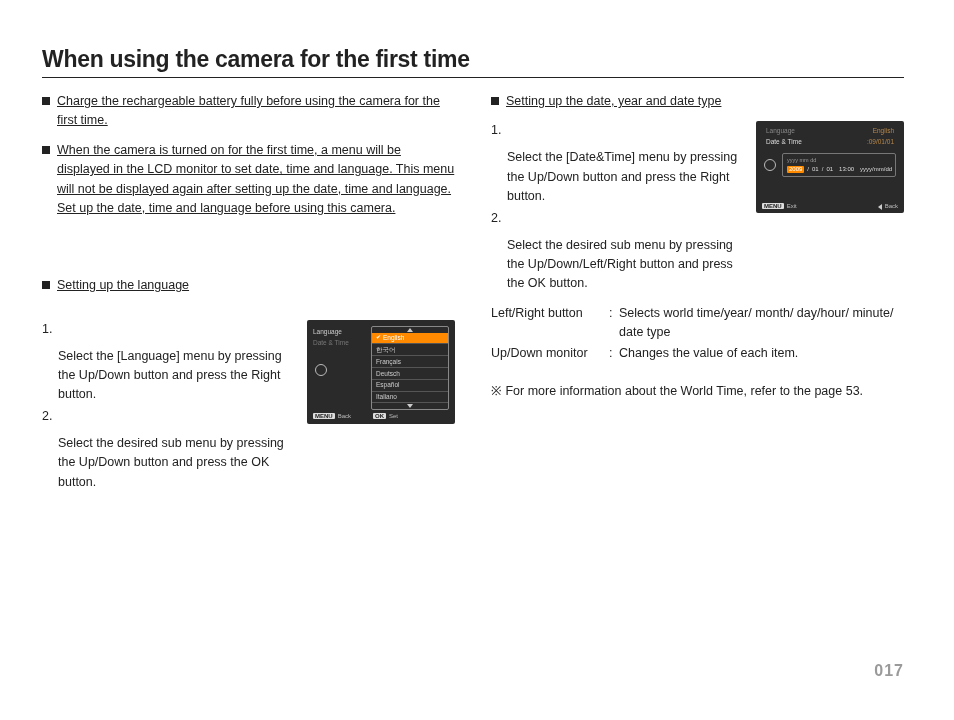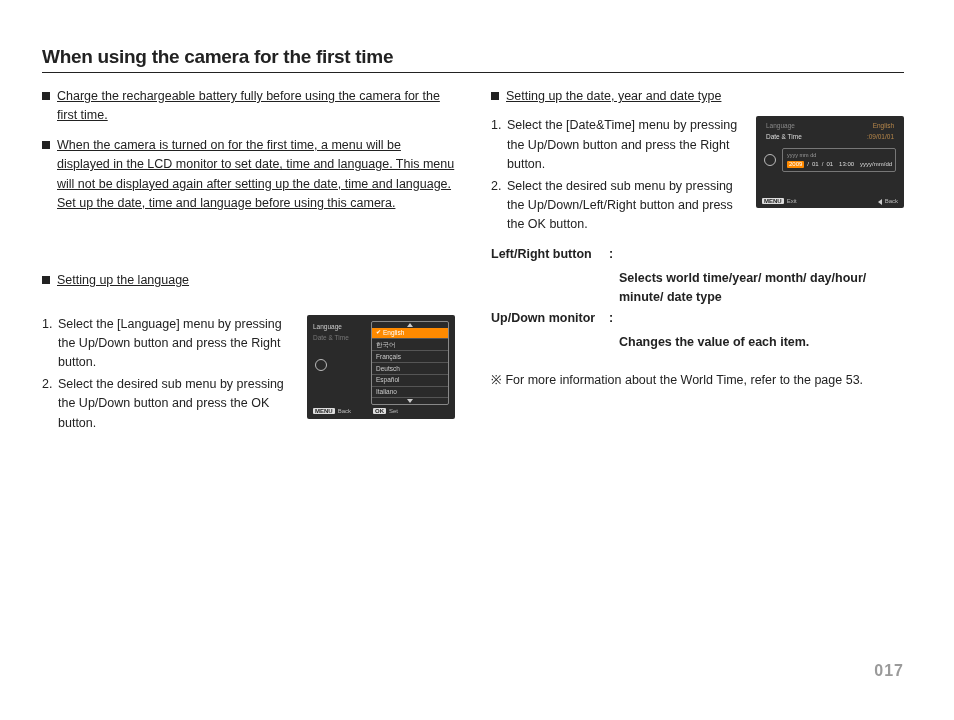--- a/index.html
+++ b/index.html
@@ -1,29 +1,29 @@
 <!DOCTYPE html>
 <html><head>
 <meta charset="utf-8">
 <style>
   * { box-sizing: border-box; margin: 0; padding: 0; }
   html, body { width: 954px; height: 720px; background: #fff; font-family: Arial, Helvetica, sans-serif; color: #222; }
   .page { padding: 46px 50px 30px 42px; position: relative; height: 100%; }
-  .title { font-size: 19px; font-weight: bold; letter-spacing: -0.3px; margin-bottom: 4px; }
+  .title { font-size: 23px; font-weight: bold; letter-spacing: -0.3px; margin-bottom: 4px; }
   .hr { border: none; border-top: 1.5px solid #222; margin-bottom: 14px; }
   .cols { display: flex; gap: 36px; }
   .col { flex: 1; font-size: 12.5px; line-height: 1.55; }
   .bullet-item { display: flex; margin-bottom: 10px; text-decoration: underline; }
   .sq { width: 8px; height: 8px; background: #222; flex: 0 0 8px; margin-top: 5px; margin-right: 7px; }
   .bullet-text { flex: 1; }
   .section-gap { height: 48px; }
   .ol { padding-left: 0; list-style: none; }
   .ol li { display: flex; margin-bottom: 2px; }
   .ol .num { flex: 0 0 16px; }
-  .ol .txt { flex: 1; }
+  .ol .txt { flex: 1; margin-top: 27px; }
   .row-with-fig { display: flex; align-items: flex-start; gap: 14px; }
   .row-with-fig .instr { flex: 1; }
   .fig { flex: 0 0 148px; }
   
   .lcd { background: #2a2a2a; color: #ddd; border-radius: 2px; font-size: 6.5px; line-height: 1.2; position: relative; }
   .lcd-lang { width: 148px; height: 104px; }
   .lcd-date { width: 148px; height: 92px; }
   .lcd-inner { position: absolute; inset: 6px 6px 14px 6px; display: flex; }
   .lcd-left { flex: 0 0 58px; display: flex; flex-direction: column; gap: 4px; padding-top: 2px; }
   .lcd-left .mi { color: #ccc; }
@@ -43,24 +43,24 @@
   .lcd-date .editbox { position: absolute; left: 26px; right: 8px; top: 32px; border: 1px solid #777; border-radius: 2px; padding: 3px 4px; }
   .lcd-date .hdr { color: #999; font-size: 5.5px; margin-bottom: 2px; }
   .lcd-date .vals { color: #ddd; font-size: 6px; display: flex; gap: 3px; align-items: center; }
   .lcd-date .vals .hl { background: #ff8a00; color: #fff; padding: 0 2px; border-radius: 1px; }
   .lcd-date .lcd-bottom { justify-content: space-between; }
   .lcd-date .lcd-bottom .rt { display: flex; align-items: center; gap: 3px; }
   .arrow { display: inline-block; width: 0; height: 0; border-top: 3px solid transparent; border-bottom: 3px solid transparent; border-right: 4px solid #ccc; }
   .arrow-down { width: 0; height: 0; border-left: 3px solid transparent; border-right: 3px solid transparent; border-top: 4px solid #ccc; margin: 1px auto; }
   .arrow-up { width: 0; height: 0; border-left: 3px solid transparent; border-right: 3px solid transparent; border-bottom: 4px solid #ccc; margin: 1px auto; }
   .defs { margin-top: 8px; }
-  .defs .drow { display: flex; margin-bottom: 2px; font-weight: bold; }
+  .defs .drow { display: flex; margin-bottom: 2px; }
   .defs .dl { flex: 0 0 118px; }
   .defs .dc { flex: 0 0 10px; }
-  .defs .dv { flex: 1; margin-top: 24px; }
+  .defs .dv { flex: 1; }
   .note { margin-top: 18px; }
   .star { margin-right: 4px; }
   .pagenum { position: absolute; right: 50px; bottom: 40px; font-weight: bold; color: #9a9a9a; font-size: 16px; letter-spacing: 1px; }
 </style>
 </head>
 <body>
 
 <div class="page">
   <h1 class="title">When using the camera for the first time</h1>
   <hr class="hr">

